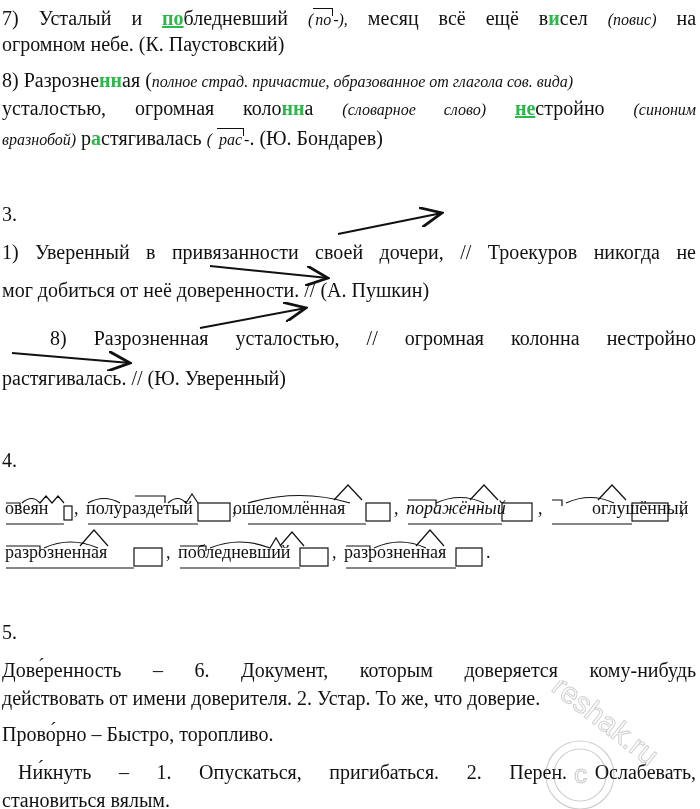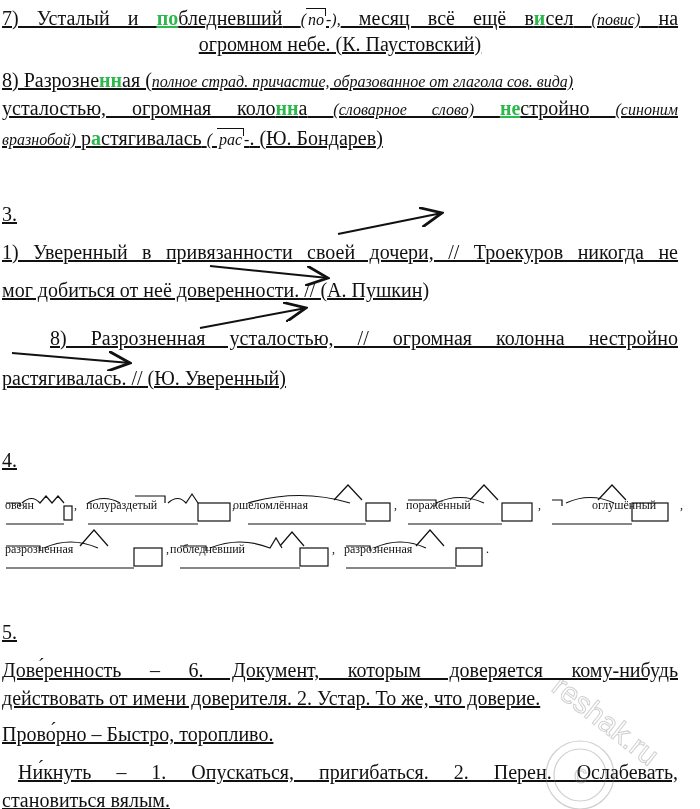--- a/index.html
+++ b/index.html
@@ -1,42 +1,42 @@
 <!DOCTYPE html>
 <html><head>
   <meta charset="utf-8">
   <style>
     html, body { margin: 0; padding: 0; background: #ffffff; }
     body {
       width: 700px; height: 809px; overflow: hidden; position: relative;
       font-family: "Liberation Serif", serif; color: #111; font-size: 20px;
     }
-    .line { position: absolute; left: 2px; right: 22px; white-space: nowrap; line-height: 24px; text-decoration: underline; }
+    .line { position: absolute; left: 2px; right: 4px; white-space: nowrap; line-height: 24px; }
     .just { text-align: justify; text-align-last: justify; }
     .it { font-style: italic; font-size: 16px; }
     .g { color: #2db84b; font-weight: bold; }
     .gu { color: #2db84b; font-weight: bold; text-decoration: underline; text-decoration-color: #2db84b; text-decoration-thickness: 2px; }
     .pref { font-style: italic; font-size: 16px; position: relative; display: inline-block; }
     .pref .box { position: relative; display: inline-block; padding: 0 2px; }
     .pref .box::before { content: ""; position: absolute; left: 0; right: 0; top: 0; border-top: 1.5px solid #111; }
     .pref .box::after { content: ""; position: absolute; right: 0; top: 0; height: 8px; border-right: 1.5px solid #111; }
     svg { position: absolute; left: 0; top: 0; }
-    .mw { position: absolute; font-size: 12px; }
+    .mw { position: absolute; font-size: 18px; }
     .watermark { position: absolute; left: 530px; top: 680px; width: 160px; height: 130px; opacity: 0.35; pointer-events: none; }
   </style>
 </head>
 <body>
 
 <div class="line just" style="top:6px;">
   <span>7) Усталый и </span><span class="gu">по</span><span>бледневший</span>
   <span class="it"><span>(</span><span class="pref"><span class="box">по</span></span></span><span class="it">-),</span><span> месяц всё ещё в</span><span class="g">и</span><span>сел</span>
   <span class="it">(повис)</span>
   <span>на</span>
 </div>
-<div class="line" style="top:32px;text-align:center;">огромном небе. (К. Паустовский)</div>
+<div class="line" style="top:32px;">огромном небе. (К. Паустовский)</div>
 
 <div class="line" style="top:68px;">
   <span>8) Разрозне</span><span class="g">нн</span><span>ая (</span><span class="it">полное страд. причастие, образованное от глагола сов. вида)</span>
 </div>
 <div class="line just" style="top:96px;">
   <span>усталостью, огромная коло</span><span class="g">нн</span><span>а</span>
   <span class="it">(словарное слово)</span>
   <span class="gu">не</span><span>стройно</span>
   <span class="it">(синоним</span>
 </div>
@@ -65,28 +65,28 @@
 </svg>
 
 <div class="line" style="top:448px;">4.</div>
 
 <div class="mw" style="left:5px; top:498px;">овеян</div>
 <div class="mw" style="left:74px; top:498px;">,</div>
 <div class="mw" style="left:86px; top:498px;">полураздетый</div>
 <div class="mw" style="left:232px; top:498px;">,</div>
 <div class="mw" style="left:233px; top:498px;text-align:right;">ошеломлённая</div>
 <div class="mw" style="left:394px; top:498px;">,</div>
-<div class="mw" style="left:406px; top:498px;">поражённый</div>
+<div class="mw" style="left:406px; top:498px;font-style:italic;">поражённый</div>
 <div class="mw" style="left:538px; top:498px;">,</div>
 <div class="mw" style="left:550px; top:498px;margin-left:42px;">оглушённый</div>
 <div class="mw" style="left:680px; top:498px;">,</div>
 
 <div class="mw" style="left:5px; top:542px;">разрозненная</div>
 <div class="mw" style="left:166px; top:542px;">,</div>
-<div class="mw" style="left:170px; top:542px;">побледневший</div>
+<div class="mw" style="left:178px; top:542px;">побледневший</div>
 <div class="mw" style="left:332px; top:542px;">,</div>
 <div class="mw" style="left:344px; top:542px;">разрозненная</div>
 <div class="mw" style="left:486px; top:542px;">.</div>
 
 <svg width="700" height="809">
   <g fill="none" stroke="#111" stroke-width="1.2">
 
     <path d="M6,503 H20 V507"></path>
     <path d="M22,503 Q32,494 40,503 L46,496 L52,503 L58,496 L64,503"></path>
     <rect x="64" y="506" width="8" height="14"></rect>

